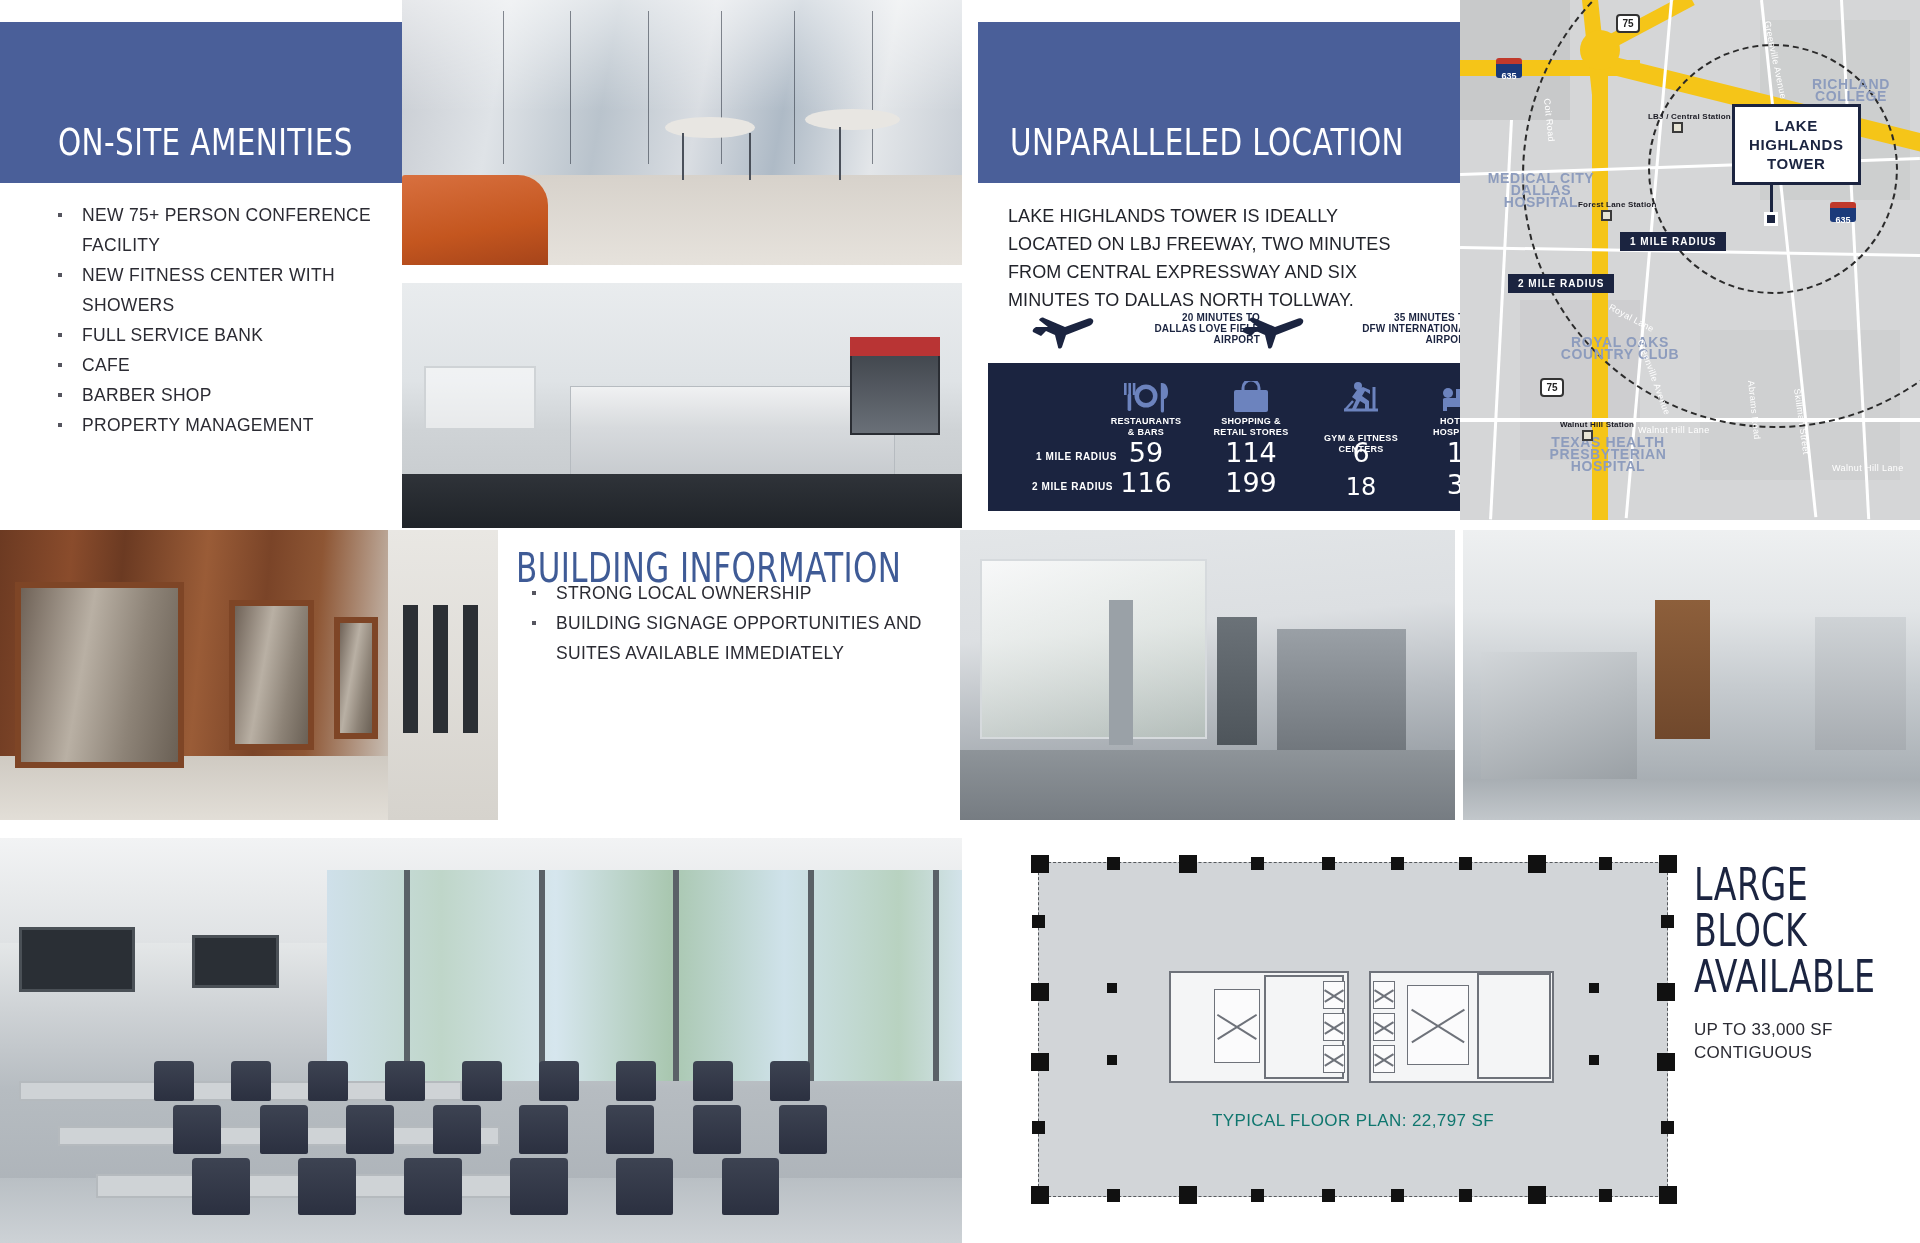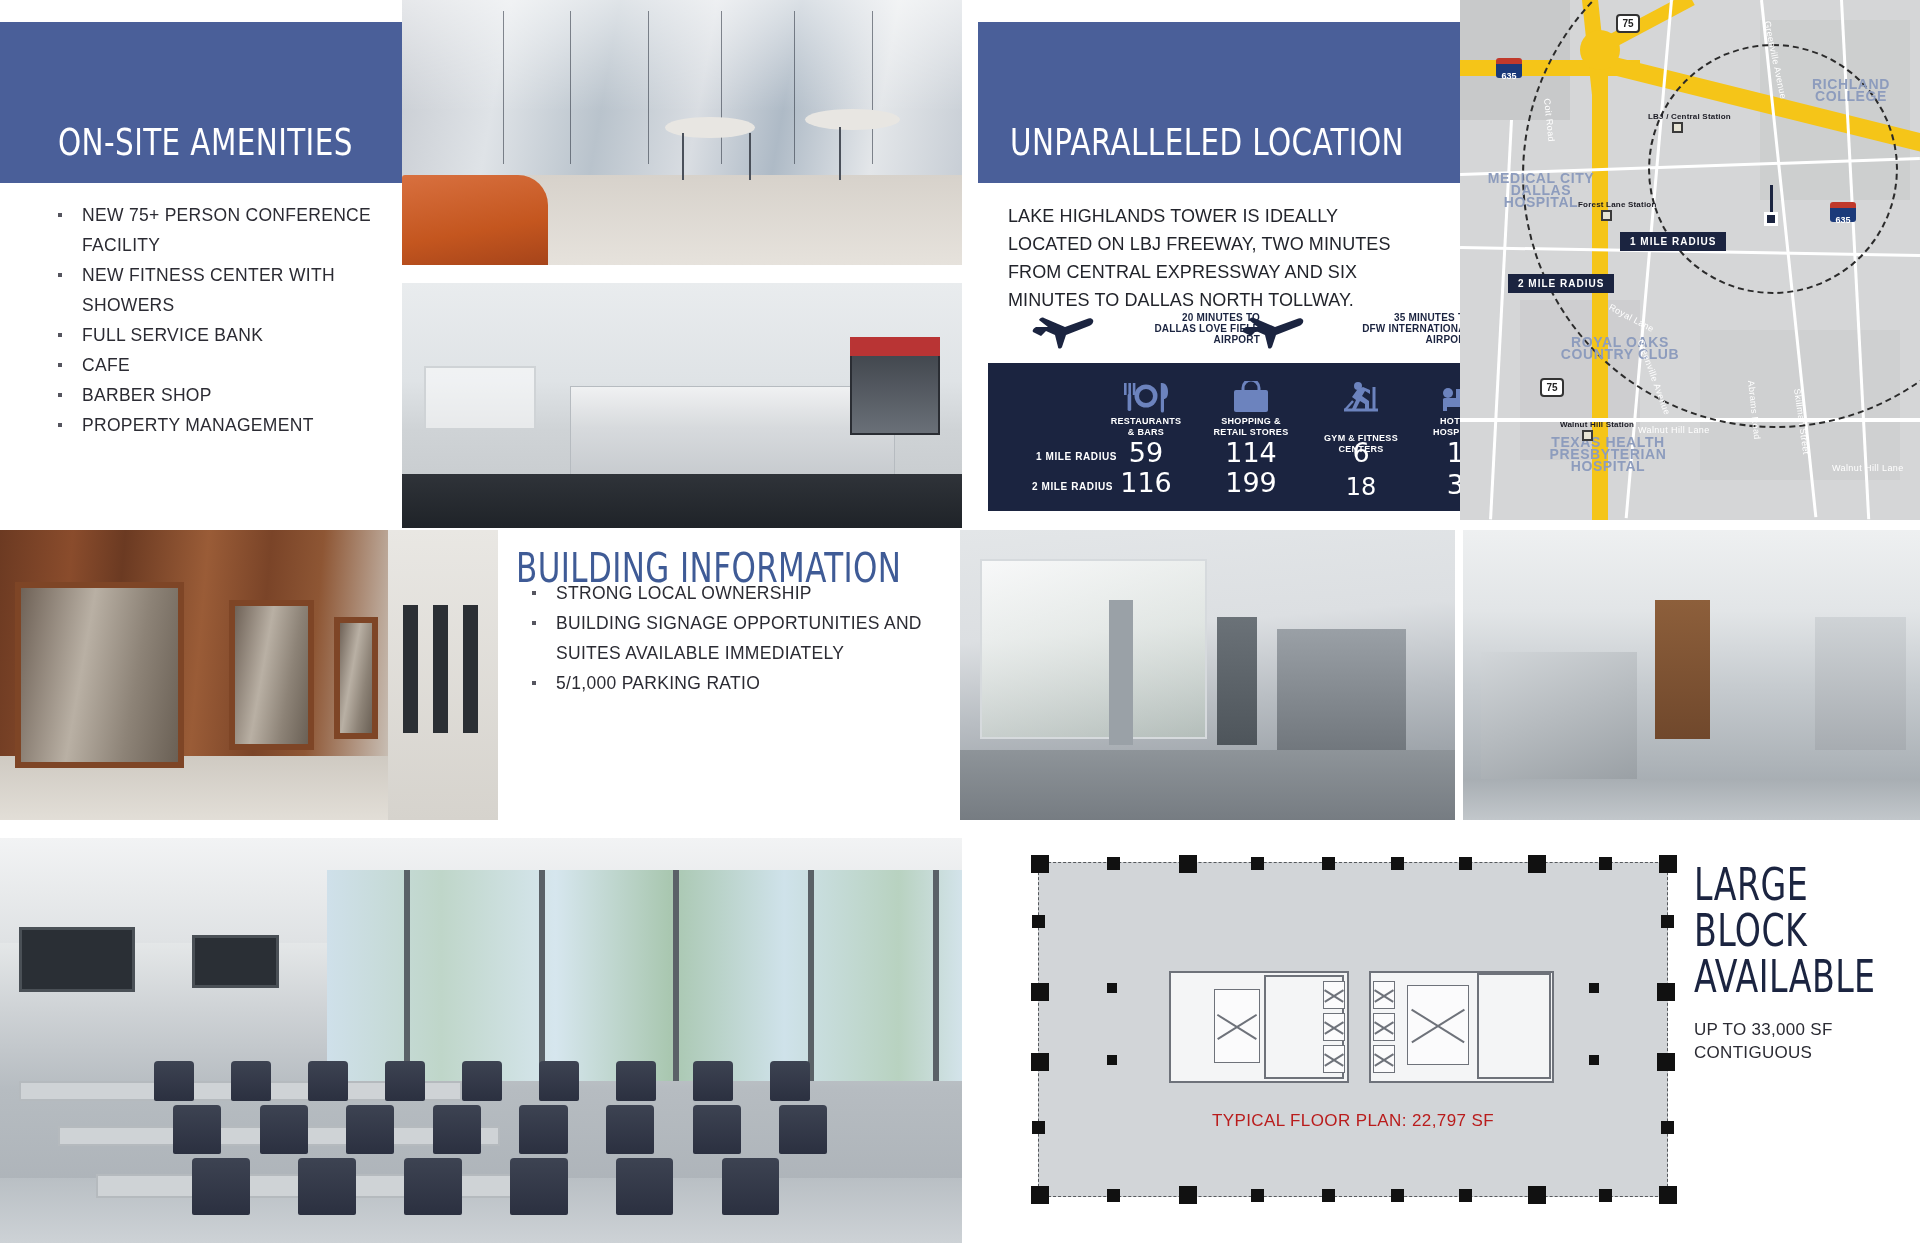--- a/index.html
+++ b/index.html
@@ -158,21 +158,21 @@
   .stats .rowLbl{color:#ffffff;font-size:10px;font-weight:700;letter-spacing:.6px;}
   .stats .num{color:#ffffff;font-size:27px;font-weight:400;text-align:center;font-family:"DejaVu Sans","Liberation Sans",sans-serif;}
   .stats svg{fill:#6C83BE;display:block;margin:0 auto;}
 
   
   .airportText{color:#1B2440;font-size:10px;font-weight:700;line-height:11px;text-align:right;letter-spacing:.2px;}
 
   
   .fp { position:absolute; background:#d2d5d8; border:1px dashed #55585c; }
   .fp .col{position:absolute;background:#111; }
-  .fp .caption{position:absolute;left:0;right:0;text-align:center;color:#b91c1c;font-size:17px;letter-spacing:.4px;}
+  .fp .caption{position:absolute;left:0;right:0;text-align:center;color:#0f766e;font-size:17px;letter-spacing:.4px;}
   .fp .core{position:absolute;border:2px solid #6e727a;background:#f4f5f6;}
   .fp .x{position:absolute;border:1.5px solid #6e727a;background:#fbfbfc;}
   .fp .x:before,.fp .x:after{content:"";position:absolute;left:-1px;right:-1px;top:50%;height:1.5px;background:#6e727a;transform-origin:center;}
   .fp .x:before{transform:rotate(32deg);} .fp .x:after{transform:rotate(-32deg);}
 
   .lbTitle{
     color:#1B2440;
     font-family:"Liberation Sans Narrow","DejaVu Sans Condensed","Liberation Sans",sans-serif;
     font-size:44px;line-height:46px;font-weight:400;letter-spacing:.5px;
     transform:scaleX(.84);transform-origin:left top;white-space:nowrap;
@@ -365,41 +365,45 @@
     <div class="stationLbl" style="left:188px;top:112px;">LBJ / Central Station</div>
     <div class="station" style="left:212px;top:122px;"></div>
     <div class="stationLbl" style="left:118px;top:200px;">Forest Lane Station</div>
     <div class="station" style="left:141px;top:210px;"></div>
     <div class="stationLbl" style="left:100px;top:420px;">Walnut Hill Station</div>
     <div class="station" style="left:122px;top:430px;"></div>
 
     <div class="radiusTag" style="left:160px;top:232px;">1 MILE RADIUS</div>
     <div class="radiusTag" style="left:48px;top:274px;">2 MILE RADIUS</div>
 
+    <div class="towerBox" style="left:272px;top:104px;">
+      <div>LAKE</div>
+      <div>HIGHLANDS</div>
+      <div>TOWER</div>
+    </div>
     <div class="towerStem" style="left:310px;top:185px;height:33px;"></div>
     <div class="towerDot" style="left:304px;top:212px;"></div>
   </div>
 
   <div class="photo ph-elev" style="left:0;top:530px;width:498px;height:290px;">
     <div class="floorE"></div>
     <div class="door" style="left:3%;width:34%;"></div>
     <div class="door" style="left:46%;width:17%;top:24%;height:52%;"></div>
     <div class="door" style="left:67%;width:9%;top:30%;height:42%;"></div>
     <div style="position:absolute;right:0;top:0;width:22%;height:100%;background:linear-gradient(180deg,#e9e7e3,#d6d3cd);"></div>
     <div style="position:absolute;right:4%;top:26%;width:3%;height:44%;background:#2b2f34;"></div>
     <div style="position:absolute;right:10%;top:26%;width:3%;height:44%;background:#2b2f34;"></div>
     <div style="position:absolute;right:16%;top:26%;width:3%;height:44%;background:#2b2f34;"></div>
   </div>
 
   <div class="section-title-blue abs" style="left:516px;top:548px;">BUILDING INFORMATION</div>
 
   <ul class="bullets abs" style="left:518px;top:578px;width:420px;">
     <li>STRONG LOCAL OWNERSHIP</li>
     <li>BUILDING SIGNAGE OPPORTUNITIES AND SUITES AVAILABLE IMMEDIATELY</li>
-    <li>5/1,000 PARKING RATIO</li>
   </ul>
 
   <div class="photo ph-gym1" style="left:960px;top:530px;width:495px;height:290px;">
     <div class="glass"></div>
     <div class="mach"></div>
     <div class="mat"></div>
     <div style="position:absolute;left:52%;top:30%;width:8%;height:44%;background:linear-gradient(180deg,#6b7278,#4e555b);"></div>
     <div style="position:absolute;left:30%;top:24%;width:5%;height:50%;background:#9aa1a7;"></div>
   </div>
 

